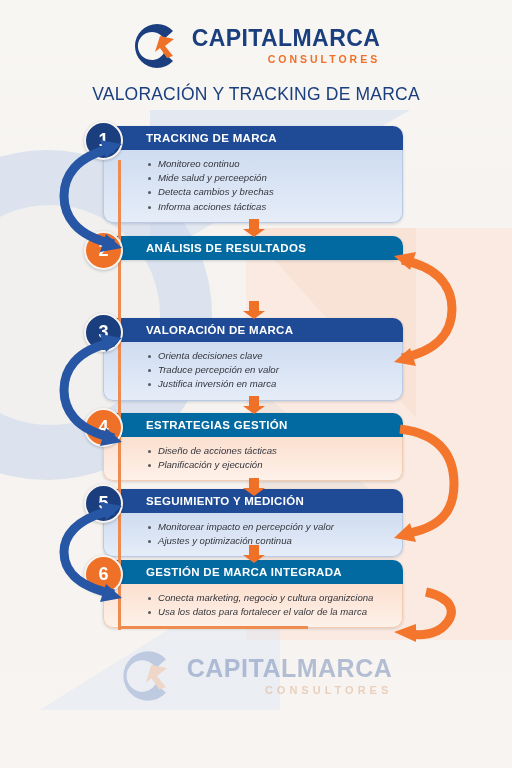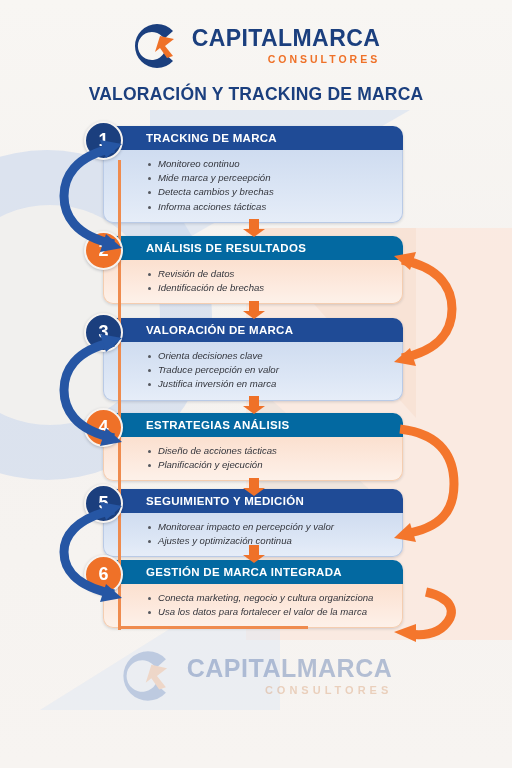--- a/index.html
+++ b/index.html
@@ -67,21 +67,21 @@
   .brand-words{display:flex;flex-direction:column;line-height:1;}
   .brand-name{
     font-size:23px;font-weight:bold;color:#1b3f7e;letter-spacing:.4px;
   }
   .brand-sub{
     font-size:10.5px;font-weight:bold;color:#ef7128;letter-spacing:3px;
     margin-top:4px;text-align:right;
   }
   .page-title{
     position:absolute;left:0;right:0;top:84px;z-index:5;text-align:center;
-    font-size:17.5px;font-weight:bold;color:#1b3f7e;letter-spacing:.2px;
+    font-size:17.5px;font-weight:normal;color:#1b3f7e;letter-spacing:.2px;
   }
 
   
   .flow{position:absolute;left:0;top:0;width:512px;height:768px;z-index:4;}
   .step{
     position:absolute;left:103px;width:300px;
     border-radius:10px;overflow:visible;
     box-shadow:0 1px 3px rgba(40,50,70,.18);
   }
   .step-head{
@@ -183,40 +183,34 @@
 
     <div class="vline" style="left:118px;top:160px;width:2.5px;height:470px;"></div>
     <div class="vline" style="left:118px;top:626px;width:190px;height:2.5px;"></div>
 
     <div class="step blue" style="top:126px;">
       <div class="badge">1</div>
       <div class="step-head">TRACKING DE MARCA</div>
       <div class="step-body">
         <ul>
           <li>Monitoreo continuo</li>
-          <li>Mide marca y perceepción</li>
+          <li>Mide salud y perceepción</li>
           <li>Detecta cambios y brechas</li>
           <li>Informa acciones tácticas</li>
         </ul>
       </div>
     </div>
     <div class="down-arrow" style="top:219px;height:18px;">
       <div class="shaft" style="height:11px;"></div>
         <div class="head" style="top:10px;"></div>
     </div>
 
     <div class="step orange" style="top:236px;">
       <div class="badge">2</div>
       <div class="step-head">ANÁLISIS DE RESULTADOS</div>
-      <div class="step-body">
-        <ul>
-          <li>Revisión de datos</li>
-          <li>Identificación de brechas</li>
-        </ul>
-      </div>
     </div>
     <div class="down-arrow" style="top:301px;height:18px;">
       <div class="shaft" style="height:11px;"></div>
         <div class="head" style="top:10px;"></div>
     </div>
 
     <div class="step blue" style="top:318px;">
       <div class="badge">3</div>
       <div class="step-head">VALORACIÓN DE MARCA</div>
       <div class="step-body">
@@ -227,21 +221,21 @@
         </ul>
       </div>
     </div>
     <div class="down-arrow" style="top:396px;height:18px;">
       <div class="shaft" style="height:11px;"></div>
         <div class="head" style="top:10px;"></div>
     </div>
 
     <div class="step orange" style="top:413px;">
       <div class="badge">4</div>
-      <div class="step-head">ESTRATEGIAS ANÁLISIS</div>
+      <div class="step-head">ESTRATEGIAS GESTIÓN</div>
       <div class="step-body">
         <ul>
           <li>Diseño de acciones tácticas</li>
           <li>Planificación y ejecución</li>
         </ul>
       </div>
     </div>
     <div class="down-arrow" style="top:478px;height:18px;">
       <div class="shaft" style="height:11px;"></div>
         <div class="head" style="top:10px;"></div>

